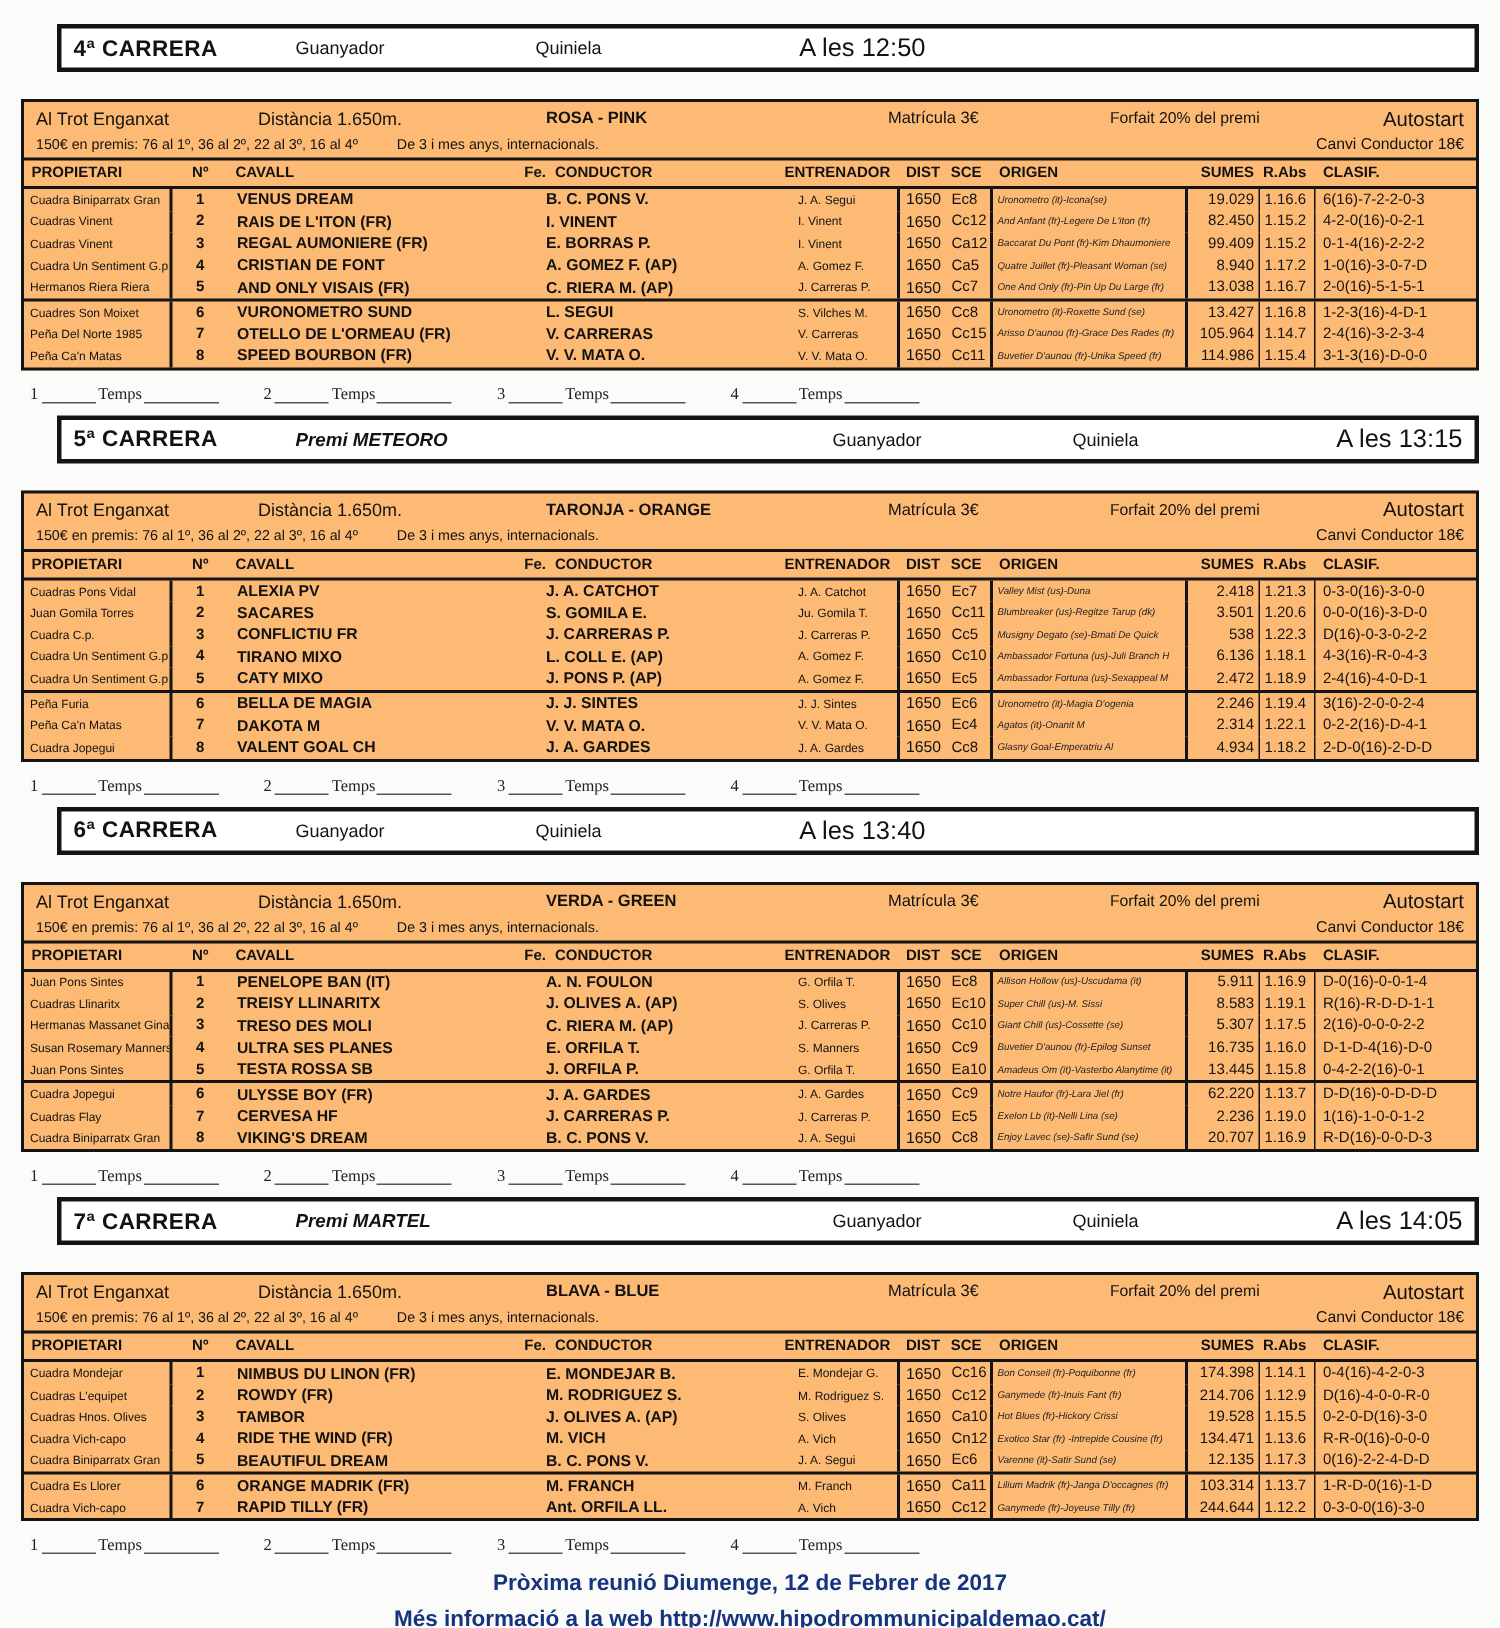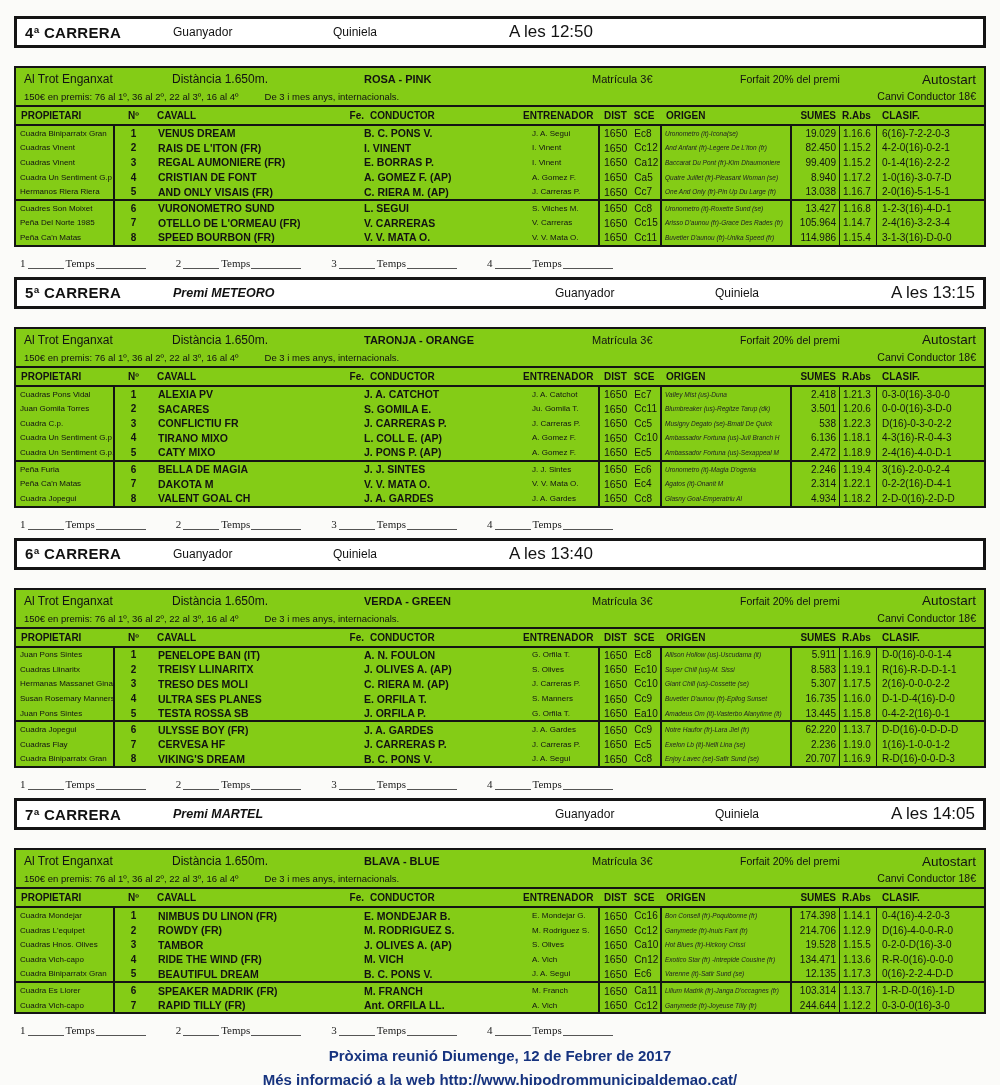--- a/index.html
+++ b/index.html
@@ -12,29 +12,30 @@
   }
   #program{padding:16px 14px 0 14px;}
 
   
   .race-header{
     border:3px solid #141414;
     background:#fff;
     display:flex;align-items:center;
     height:26px;padding:0 8px;
     margin-bottom:18px;
+    margin-left:24px;
   }
   .rh-carrera{width:148px;font-size:15px;font-weight:bold;letter-spacing:.3px;}
   .rh-premi{flex:1;font-size:12.5px;font-weight:bold;font-style:italic;}
   .rh-guanyador{width:160px;font-size:12px;}
   .rh-quiniela{width:155px;font-size:12px;}
   .rh-time{width:105px;font-size:17px;text-align:right;white-space:nowrap;}
 
   
-  .race-box{border:2px solid #141414;background:#84cc16;}
+  .race-box{border:2px solid #141414;background:#fdba74;}
   .info1{display:flex;align-items:center;height:22px;padding:0 8px;font-size:12px;}
   .i-trot{width:148px;}
   .i-dist{width:192px;}
   .i-color{width:185px;font-size:11px;font-weight:bold;}
   .i-flex{flex:1;}
   .i-matricula{width:148px;font-size:11px;}
   .i-forfait{width:182px;font-size:10.5px;}
   .i-autostart{font-size:13.5px;white-space:nowrap;}
   .info2{display:flex;align-items:baseline;height:15px;padding:0 8px;font-size:9.5px;}
   .i-premis{white-space:nowrap;}
@@ -804,21 +805,21 @@
       <span class="c-sce">Ec6</span>
     </span>
     <span class="c-origen">Varenne (it)-Satir Sund (se)</span>
     <span class="c-sumes">12.135</span>
     <span class="c-rabs">1.17.3</span>
     <span class="c-clasif">0(16)-2-2-4-D-D</span>
   </div>
           <div class="row row-grid group-sep">
     <span class="c-prop">Cuadra Es Llorer</span>
     <span class="c-num">6</span>
-    <span class="c-cavall">SPEAKER MADRIK (FR)</span>
+    <span class="c-cavall">ORANGE MADRIK (FR)</span>
     <span class="c-fe"></span>
     <span class="c-cond">M. FRANCH</span>
     <span class="c-entr">M. Franch</span>
     <span class="c-distsce">
       <span class="c-dist">1650</span>
       <span class="c-sce">Ca11</span>
     </span>
     <span class="c-origen">Lilium Madrik (fr)-Janga D'occagnes (fr)</span>
     <span class="c-sumes">103.314</span>
     <span class="c-rabs">1.13.7</span>

